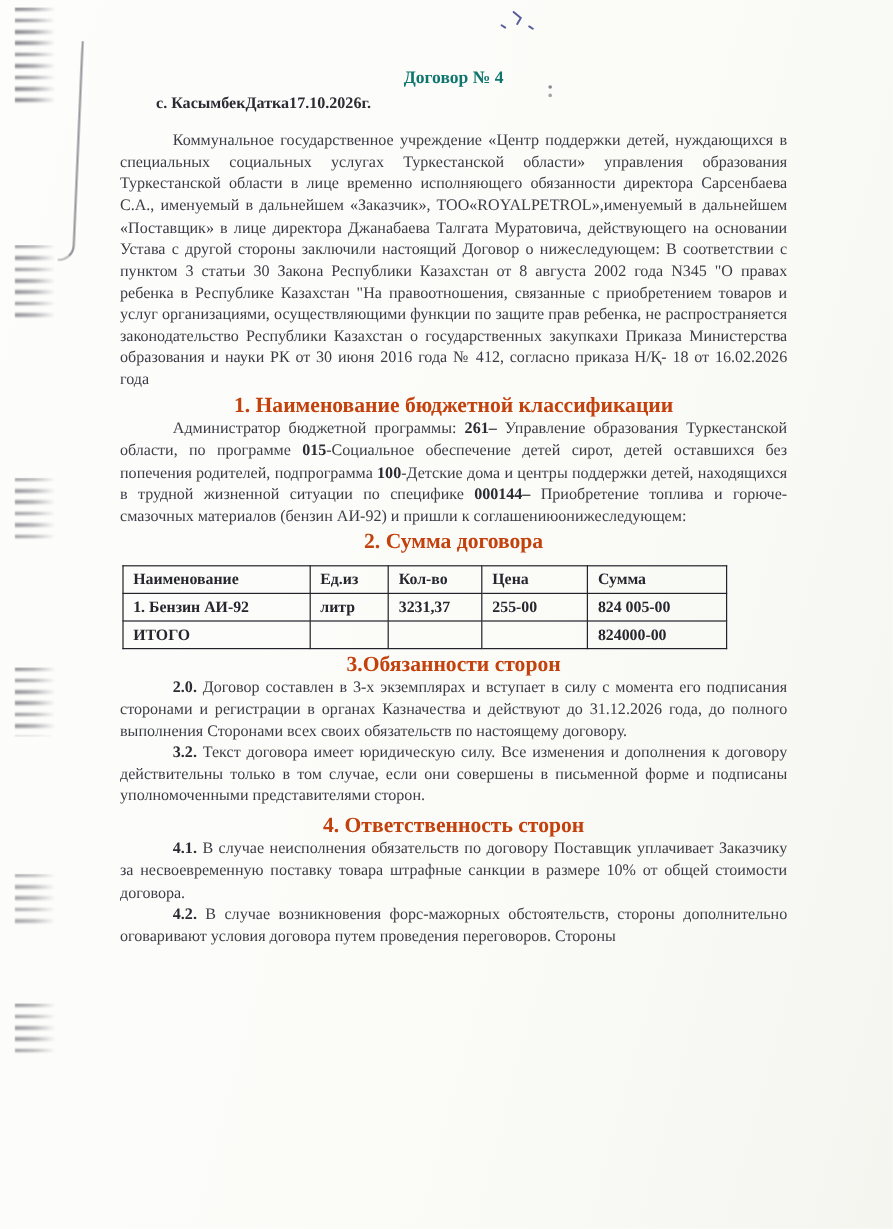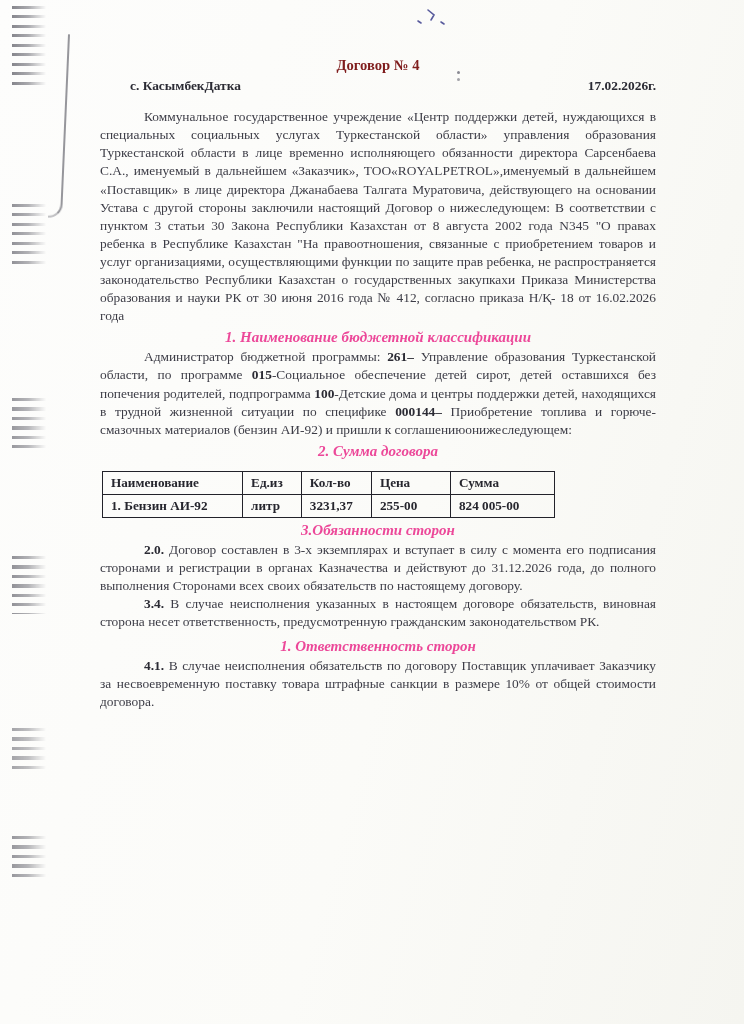--- a/index.html
+++ b/index.html
@@ -7,31 +7,31 @@
     width:744px; height:1024px; position:relative; overflow:hidden;
     background: linear-gradient(105deg, #fdfdfc 0%, #fbfbf8 55%, #f5f5f0 100%);
     font-family:"Liberation Serif","DejaVu Serif",serif;
     color:#3c3c46;
     -webkit-font-smoothing:antialiased;
   }
   .content {
     position:absolute; left:100px; top:56px; width:556px;
     font-size:13.4px; line-height:18.1px; text-align:justify;
   }
-  .title { text-align:center; font-weight:bold; font-size:14.6px; color:#7f1d1d; margin-bottom:3px; }
-  .place-date { display:flex; justify-content:space-between; font-weight:bold; color:#2b2b34; margin-bottom:13px; }
+  .title { text-align:center; font-weight:bold; font-size:14.6px; color:#0f766e; margin-bottom:3px; }
+  .place-date { display:flex; font-weight:bold; color:#2b2b34; margin-bottom:13px; }
   .place-date .place { padding-left:30px; }
   p.para { margin:0; text-indent:44px; }
   p.para b, .num { color:#2b2b34; }
   h2.sec {
-    font-size:15px; line-height:18px; font-weight:bold; color:#ec4899;
-    text-align:center; margin:3px 0 2px 0;font-style:italic;
+    font-size:18px; line-height:18px; font-weight:bold; color:#c2410c;
+    text-align:center; margin:3px 0 2px 0;
   }
   table.goods {
-    border-collapse:collapse; width:453px; margin:11px 0 3px 2px;
+    border-collapse:collapse; width:504px; margin:11px 0 3px 2px;
     font-weight:bold; font-size:13.2px; color:#26262e;
     table-layout:fixed;
   }
   table.goods th, table.goods td {
     border:1.6px solid #20202а; border:1.6px solid #22222a;
     padding:1px 8px; height:20px; text-align:left; vertical-align:middle;
     overflow:hidden; white-space:nowrap;
   }
   table.goods col.c1{width:31%} table.goods col.c2{width:13%}
   table.goods col.c3{width:15.5%} table.goods col.c4{width:17.5%} table.goods col.c5{width:23%}
@@ -77,21 +77,21 @@
   </svg>
 </div>
 <div class="colon-mark"></div>
 
 <div class="content">
 
   <div class="title">Договор № 4</div>
 
   <div class="place-date">
     <span class="place">с. КасымбекДатка</span>
-    <span class="date">17.02.2026г.</span>
+    <span class="date">17.10.2026г.</span>
   </div>
 
   <p class="para">Коммунальное государственное учреждение «Центр поддержки детей, нуждающихся в специальных социальных услугах Туркестанской области» управления образования Туркестанской области в лице временно исполняющего обязанности директора Сарсенбаева С.А., именуемый в дальнейшем «Заказчик», ТОО«ROYALPETROL»,именуемый в дальнейшем «Поставщик» в лице директора Джанабаева Талгата Муратовича, действующего на основании Устава с другой стороны заключили настоящий Договор о нижеследующем: В соответствии с пунктом 3 статьи 30 Закона Республики Казахстан от 8 августа 2002 года N345 "О правах ребенка в Республике Казахстан "На правоотношения, связанные с приобретением товаров и услуг организациями, осуществляющими функции по защите прав ребенка, не распространяется законодательство Республики Казахстан о государственных закупкахи Приказа Министерства образования и науки РК  от 30 июня 2016 года № 412, согласно приказа Н/Қ- 18  от  16.02.2026 года</p>
 
   <h2 class="sec">1. Наименование бюджетной классификации</h2>
   <p class="para"><span>Администратор бюджетной программы: </span><b>261–</b><span> Управление образования Туркестанской области, по программе </span><b>015</b><span>-Социальное обеспечение детей сирот, детей оставшихся без попечения родителей, подпрограмма </span><b>100</b><span>-Детские дома и центры поддержки детей, находящихся в трудной жизненной ситуации по специфике </span><b>000144–</b><span> Приобретение топлива и горюче-смазочных материалов (бензин АИ-92) и пришли к соглашениюонижеследующем:</span></p>
 
   <h2 class="sec">2. Сумма договора</h2>
 
   <table class="goods">
@@ -112,23 +112,31 @@
       </tr>
     </thead>
     <tbody>
       <tr>
         <td>1. Бензин АИ-92</td>
         <td class="pad">литр</td>
         <td>3231,37</td>
         <td class="r">255-00</td>
         <td class="r">824 005-00</td>
       </tr>
+      <tr>
+        <td>ИТОГО</td>
+        <td></td>
+        <td></td>
+        <td></td>
+        <td class="r">824000-00</td>
+      </tr>
     </tbody>
   </table>
 
   <h2 class="sec">3.Обязанности сторон</h2>
   <p class="para"><b class="num">2.0.</b><span> Договор составлен в 3-х экземплярах и вступает в силу с момента его подписания сторонами и регистрации в органах Казначества и действуют до 31.12.2026 года, до полного выполнения Сторонами всех своих обязательств по настоящему договору.</span></p>
-  <p class="para"><b class="num">3.4.</b><span> В случае неисполнения указанных в настоящем договоре обязательств, виновная сторона несет ответственность, предусмотренную гражданским законодательством РК.</span></p>
+  <p class="para"><b class="num">3.2.</b><span> Текст договора имеет юридическую силу. Все изменения и дополнения к договору действительны только в том случае, если они совершены в письменной форме и подписаны уполномоченными представителями сторон.</span></p>
 
-  <h2 class="sec" style="margin-top:6px">1. Ответственность сторон</h2>
+  <h2 class="sec" style="margin-top:6px">4. Ответственность сторон</h2>
   <p class="para"><b class="num">4.1.</b><span> В случае неисполнения обязательств по договору Поставщик уплачивает Заказчику за несвоевременную поставку товара штрафные санкции в размере 10% от общей стоимости договора.</span></p>
+  <p class="para"><b class="num">4.2.</b><span> В случае возникновения форс-мажорных обстоятельств, стороны дополнительно оговаривают условия договора путем проведения переговоров. Стороны</span></p>
 
 </div>
 
 </body></html>

